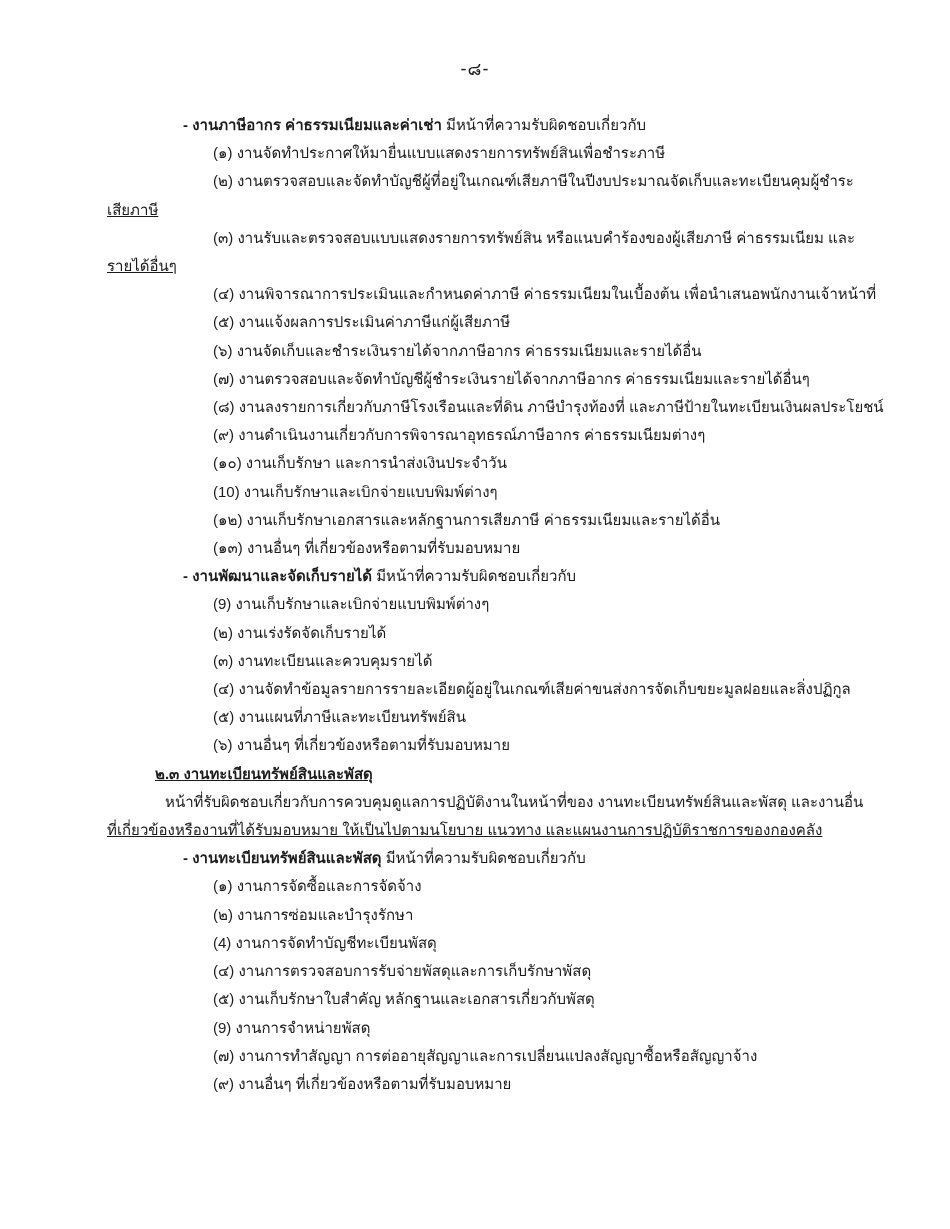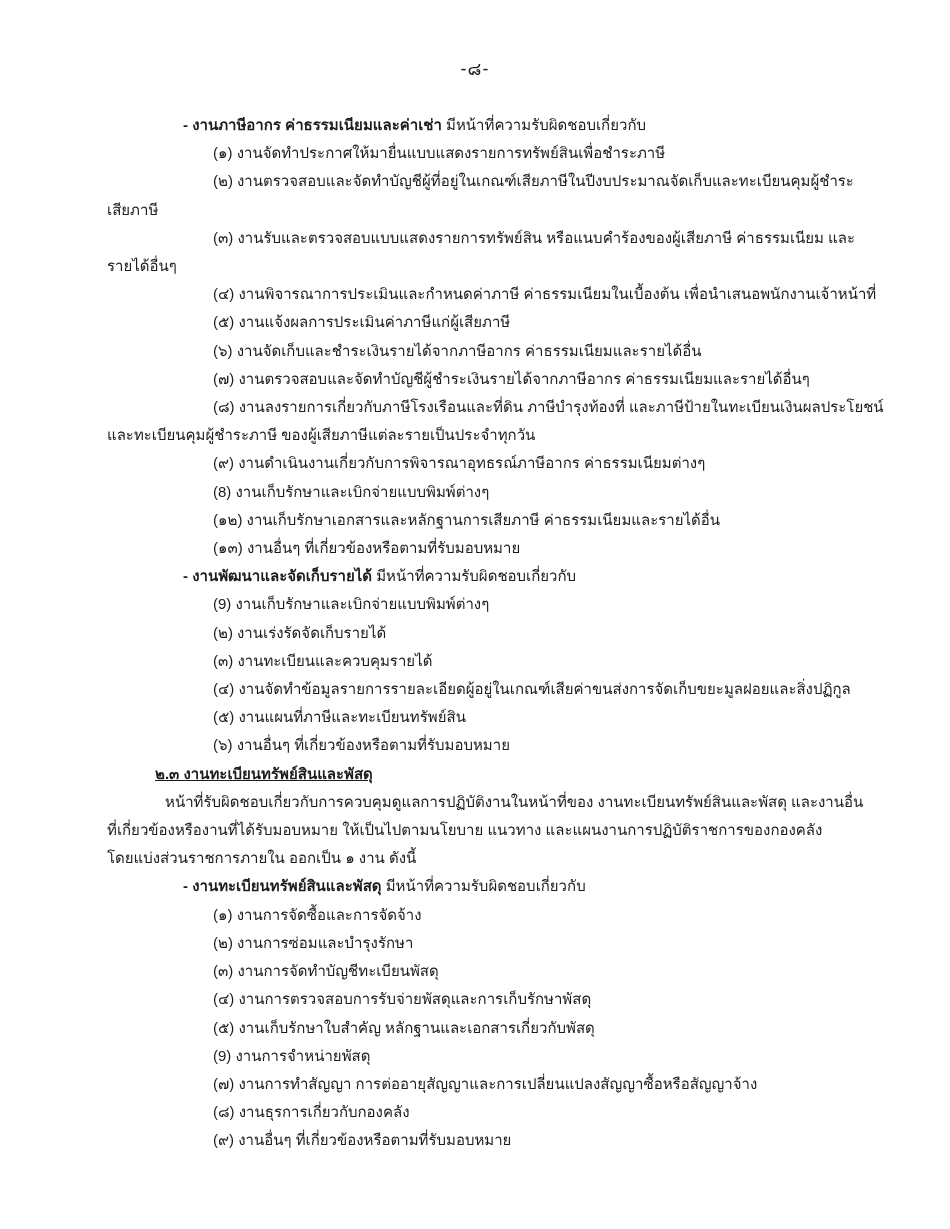--- a/index.html
+++ b/index.html
@@ -34,21 +34,21 @@
     position: absolute;
     top: 111px;
     left: 107px;
     width: 820px;
     font-size: 15px;
     line-height: 28.2px;
     font-family: "Liberation Sans", "DejaVu Sans", sans-serif;
     white-space: nowrap;
   }
   .line { display: block; }
-  .l-margin { padding-left: 0; }
+  .l-margin { padding-left: 0; text-decoration: underline; }
   .l-item { padding-left: 106px; }
   .l-dash { padding-left: 76px; }
   .l-sec { padding-left: 48px; font-weight: bold; text-decoration: underline; }
   .l-para { padding-left: 58px; }
   .bold-part { font-weight: bold; }
 </style>
 </head>
 <body>
 
 <div class="page">
@@ -58,40 +58,38 @@
       <div class="line l-item"><span>(๑) งานจัดทำประกาศให้มายื่นแบบแสดงรายการทรัพย์สินเพื่อชำระภาษี</span></div>
       <div class="line l-item"><span>(๒) งานตรวจสอบและจัดทำบัญชีผู้ที่อยู่ในเกณฑ์เสียภาษีในปีงบประมาณจัดเก็บและทะเบียนคุมผู้ชำระ</span></div>
       <div class="line l-margin"><span>เสียภาษี</span></div>
       <div class="line l-item"><span>(๓) งานรับและตรวจสอบแบบแสดงรายการทรัพย์สิน หรือแนบคำร้องของผู้เสียภาษี ค่าธรรมเนียม และ</span></div>
       <div class="line l-margin"><span>รายได้อื่นๆ</span></div>
       <div class="line l-item"><span>(๔) งานพิจารณาการประเมินและกำหนดค่าภาษี ค่าธรรมเนียมในเบื้องต้น เพื่อนำเสนอพนักงานเจ้าหน้าที่</span></div>
       <div class="line l-item"><span>(๕) งานแจ้งผลการประเมินค่าภาษีแก่ผู้เสียภาษี</span></div>
       <div class="line l-item"><span>(๖) งานจัดเก็บและชำระเงินรายได้จากภาษีอากร ค่าธรรมเนียมและรายได้อื่น</span></div>
       <div class="line l-item"><span>(๗) งานตรวจสอบและจัดทำบัญชีผู้ชำระเงินรายได้จากภาษีอากร ค่าธรรมเนียมและรายได้อื่นๆ</span></div>
       <div class="line l-item"><span>(๘) งานลงรายการเกี่ยวกับภาษีโรงเรือนและที่ดิน ภาษีบำรุงท้องที่ และภาษีป้ายในทะเบียนเงินผลประโยชน์</span></div>
-      <div class="line l-margin"><span>และทะเบียนคุมผู้ชำระภาษี ของผู้เสียภาษีแต่ละรายเป็นประจำทุกวัน</span></div>
       <div class="line l-item"><span>(๙) งานดำเนินงานเกี่ยวกับการพิจารณาอุทธรณ์ภาษีอากร ค่าธรรมเนียมต่างๆ</span></div>
-      <div class="line l-item"><span>(8) งานเก็บรักษาและเบิกจ่ายแบบพิมพ์ต่างๆ</span></div>
+      <div class="line l-item"><span>(๑๐) งานเก็บรักษา และการนำส่งเงินประจำวัน</span></div>
+      <div class="line l-item"><span>(10) งานเก็บรักษาและเบิกจ่ายแบบพิมพ์ต่างๆ</span></div>
       <div class="line l-item"><span>(๑๒) งานเก็บรักษาเอกสารและหลักฐานการเสียภาษี ค่าธรรมเนียมและรายได้อื่น</span></div>
       <div class="line l-item"><span>(๑๓) งานอื่นๆ ที่เกี่ยวข้องหรือตามที่รับมอบหมาย</span></div>
       <div class="line l-dash"><span class="bold-part">- งานพัฒนาและจัดเก็บรายได้</span><span> มีหน้าที่ความรับผิดชอบเกี่ยวกับ</span></div>
       <div class="line l-item"><span>(9) งานเก็บรักษาและเบิกจ่ายแบบพิมพ์ต่างๆ</span></div>
       <div class="line l-item"><span>(๒) งานเร่งรัดจัดเก็บรายได้</span></div>
       <div class="line l-item"><span>(๓) งานทะเบียนและควบคุมรายได้</span></div>
       <div class="line l-item"><span>(๔) งานจัดทำข้อมูลรายการรายละเอียดผู้อยู่ในเกณฑ์เสียค่าขนส่งการจัดเก็บขยะมูลฝอยและสิ่งปฏิกูล</span></div>
       <div class="line l-item"><span>(๕) งานแผนที่ภาษีและทะเบียนทรัพย์สิน</span></div>
       <div class="line l-item"><span>(๖) งานอื่นๆ ที่เกี่ยวข้องหรือตามที่รับมอบหมาย</span></div>
       <div class="line l-sec"><span>๒.๓ งานทะเบียนทรัพย์สินและพัสดุ</span></div>
       <div class="line l-para"><span>หน้าที่รับผิดชอบเกี่ยวกับการควบคุมดูแลการปฏิบัติงานในหน้าที่ของ งานทะเบียนทรัพย์สินและพัสดุ และงานอื่น</span></div>
       <div class="line l-margin"><span>ที่เกี่ยวข้องหรืองานที่ได้รับมอบหมาย ให้เป็นไปตามนโยบาย แนวทาง และแผนงานการปฏิบัติราชการของกองคลัง</span></div>
-      <div class="line l-margin"><span>โดยแบ่งส่วนราชการภายใน ออกเป็น ๑ งาน ดังนี้</span></div>
       <div class="line l-dash"><span class="bold-part">- งานทะเบียนทรัพย์สินและพัสดุ</span><span> มีหน้าที่ความรับผิดชอบเกี่ยวกับ</span></div>
       <div class="line l-item"><span>(๑) งานการจัดซื้อและการจัดจ้าง</span></div>
       <div class="line l-item"><span>(๒) งานการซ่อมและบำรุงรักษา</span></div>
-      <div class="line l-item"><span>(๓) งานการจัดทำบัญชีทะเบียนพัสดุ</span></div>
+      <div class="line l-item"><span>(4) งานการจัดทำบัญชีทะเบียนพัสดุ</span></div>
       <div class="line l-item"><span>(๔) งานการตรวจสอบการรับจ่ายพัสดุและการเก็บรักษาพัสดุ</span></div>
       <div class="line l-item"><span>(๕) งานเก็บรักษาใบสำคัญ หลักฐานและเอกสารเกี่ยวกับพัสดุ</span></div>
       <div class="line l-item"><span>(9) งานการจำหน่ายพัสดุ</span></div>
       <div class="line l-item"><span>(๗) งานการทำสัญญา การต่ออายุสัญญาและการเปลี่ยนแปลงสัญญาซื้อหรือสัญญาจ้าง</span></div>
-      <div class="line l-item"><span>(๘) งานธุรการเกี่ยวกับกองคลัง</span></div>
       <div class="line l-item"><span>(๙) งานอื่นๆ ที่เกี่ยวข้องหรือตามที่รับมอบหมาย</span></div>
     </div>
 </div>
 
 </body></html>

